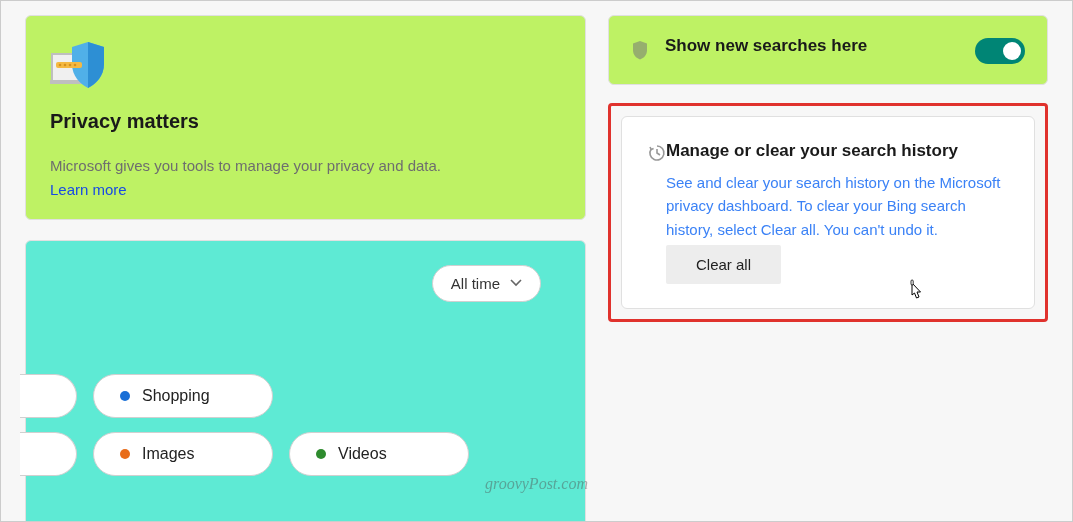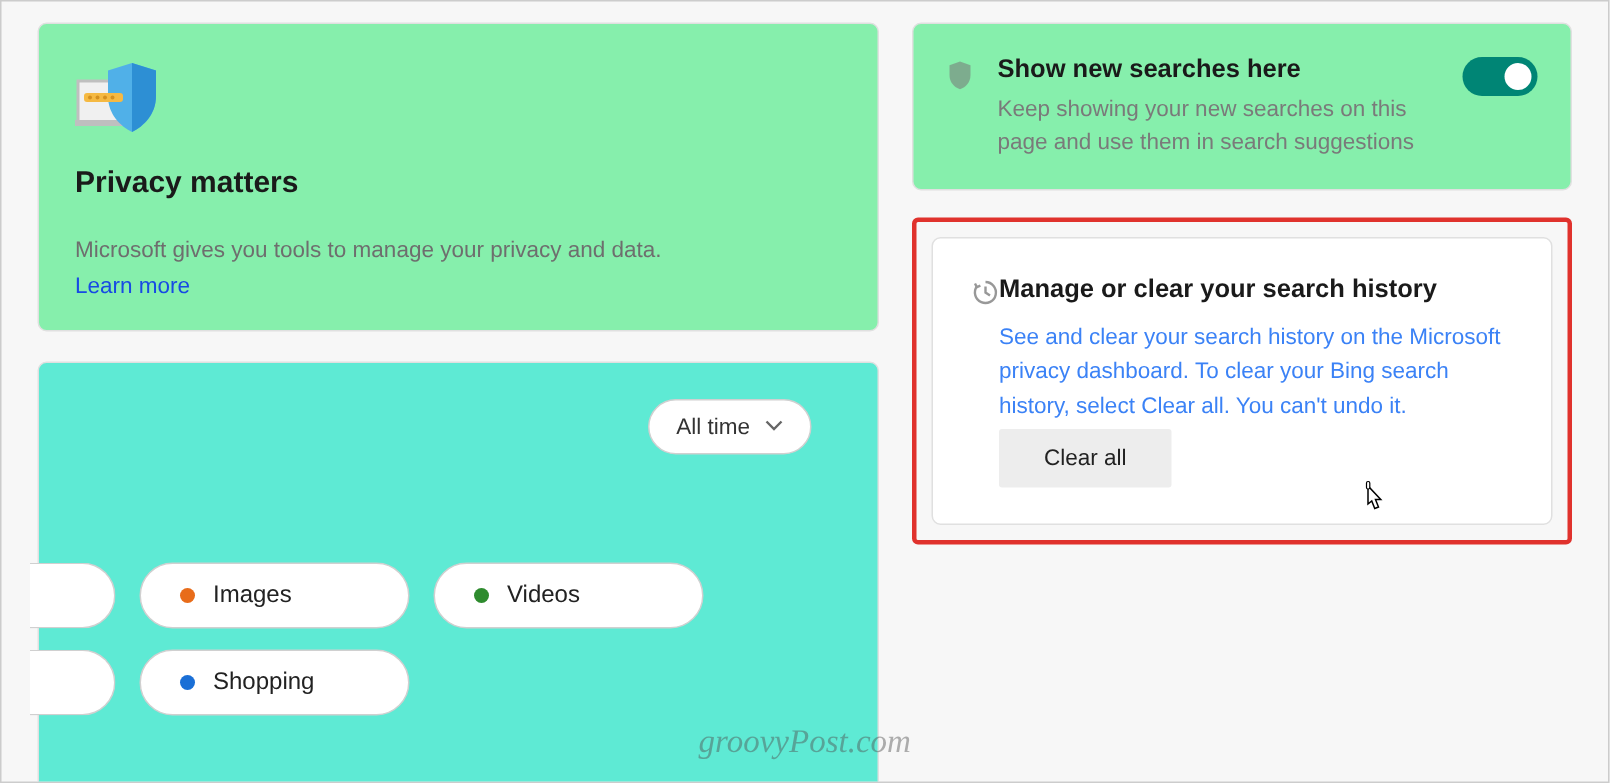--- a/index.html
+++ b/index.html
@@ -13,21 +13,21 @@
       border: 1px solid #ccc;
     }
     .container {
       display: flex;
       gap: 22px;
       padding: 14px 24px;
     }
     .left-col { flex: 1; }
     .right-col { width: 440px; }
     .card {
-      background: #86efac;
+      background: #bef264;
       border: 1px solid #e0e0e0;
       border-radius: 6px;
       padding: 20px 24px;
       margin-bottom: 18px;
     }
     .privacy-icon-wrap { margin-bottom: 14px; }
     .pv-title {
       font-size: 20px;
       font-weight: 600;
       color: #1a1a1a;
@@ -177,26 +177,26 @@
       color: #222;
       cursor: pointer;
       border-radius: 2px;
     }
     .cursor-icon {
       position: absolute;
       pointer-events: none;
     }
     .watermark {
       position: absolute;
-      bottom: 14px;
+      bottom: 28px;
       left: 50%;
       transform: translateX(-50%);
       font-family: Georgia, 'Times New Roman', serif;
       font-style: italic;
-      font-size: 22px;
+      font-size: 16px;
       color: rgba(80,80,80,0.45);
     }
   </style>
 </head>
 <body>
 
 <div class="container">
   <div class="left-col">
     <div class="card">
       <div class="privacy-icon-wrap">
@@ -222,46 +222,45 @@
         <div class="dropdown-btn">
           <span>All time</span>
           <svg width="12" height="8" viewBox="0 0 12 8">
               <path d="M1 1 L6 6 L11 1" stroke="#666" stroke-width="1.6" fill="none"></path>
             </svg>
         </div>
       </div>
       <div class="chip-row">
         <span class="chip chip-partial"></span>
         <span class="chip">
+          <span class="dot dot-blue"></span>
+          <span>Shopping</span>
+        </span>
+      </div>
+      <div class="chip-row">
+        <span class="chip chip-partial"></span>
+        <span class="chip">
           <span class="dot dot-orange"></span>
           <span>Images</span>
         </span>
         <span class="chip">
           <span class="dot dot-green"></span>
           <span>Videos</span>
         </span>
       </div>
-      <div class="chip-row">
-        <span class="chip chip-partial"></span>
-        <span class="chip">
-          <span class="dot dot-blue"></span>
-          <span>Shopping</span>
-        </span>
-      </div>
     </div>
   </div>
 
   <div class="right-col">
     <div class="card toggle-card">
       <svg class="shield-small" width="18" height="20" viewBox="0 0 18 20">
         <path d="M9 1 L16 3.5 L16 10 C16 15 13 18 9 19.5 C5 18 2 15 2 10 L2 3.5 Z" fill="#777"></path>
       </svg>
       <div class="toggle-text">
         <div class="toggle-title">Show new searches here</div>
-        <div class="toggle-desc">Keep showing your new searches on this page and use them in search suggestions</div>
       </div>
       <div class="toggle-switch">
         <div class="toggle-knob"></div>
       </div>
     </div>
 
     <div class="highlight-wrap">
       <div class="manage-card">
         <div class="manage-head">
           <svg class="history-icon" width="18" height="18" viewBox="0 0 18 18">

